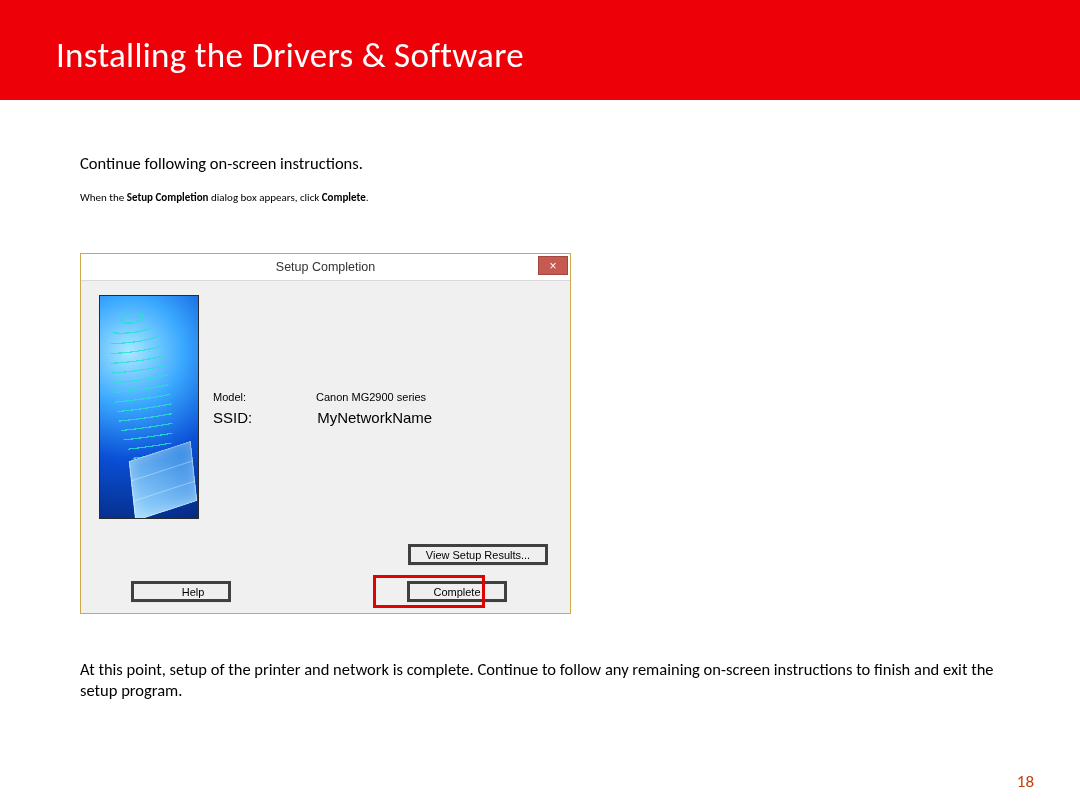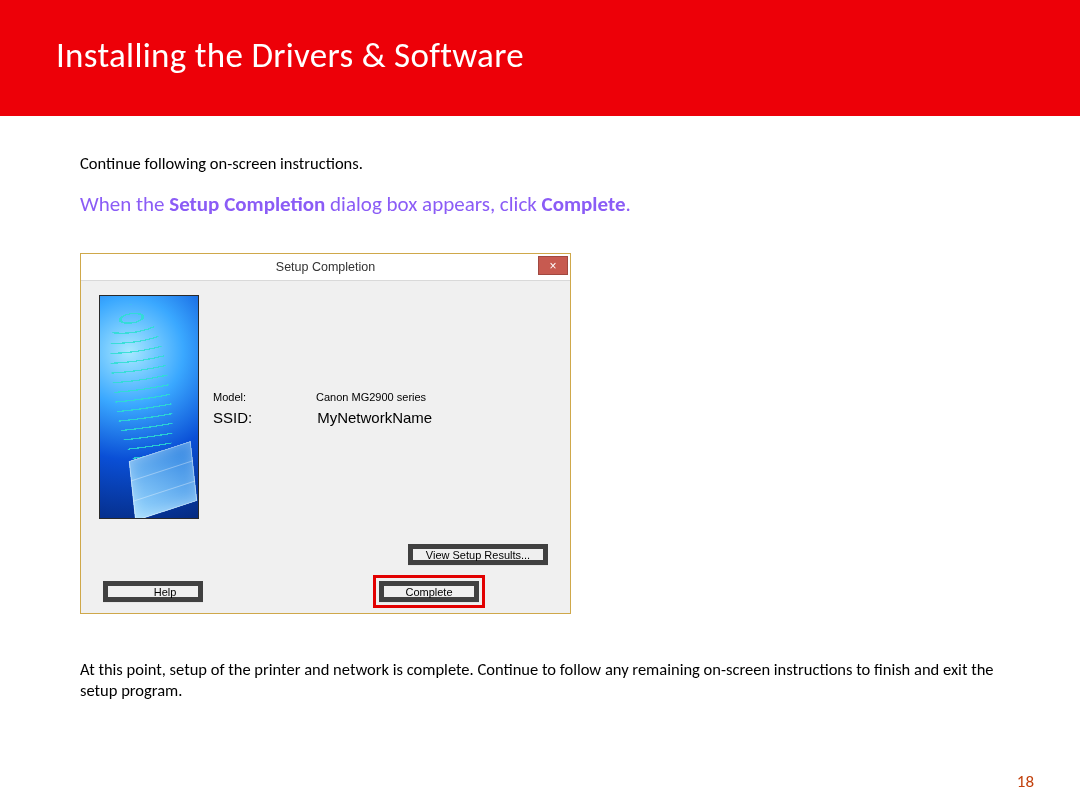--- a/index.html
+++ b/index.html
@@ -10,21 +10,21 @@
     height: 810px;
     font-family: Calibri, Arial, sans-serif;
     background: #ffffff;
     position: relative;
     overflow: hidden;
   }
   .header-band {
     position: absolute;
     left: 0; top: 0;
     width: 1080px;
-    height: 116px;
+    height: 100px;
     background: #ed0008;
   }
   .header-title {
     position: absolute;
     left: 56px;
     top: 34px;
     color: #ffffff;
     font-size: 35px;
     letter-spacing: 0.3px;
     font-weight: 400;
@@ -33,22 +33,22 @@
     position: absolute;
     left: 80px;
     top: 153px;
     font-size: 16.5px;
     color: #000;
   }
   .body-text-2 {
     position: absolute;
     left: 80px;
     top: 191px;
-    font-size: 21px;
-    color: #8b5cf6;
+    font-size: 11px;
+    color: #000000;
   }
   .body-text-2 .b { font-weight: 700; }
   .body-text-3 {
     position: absolute;
     left: 80px;
     top: 659px;
     width: 920px;
     font-size: 16.5px;
     color: #000;
     line-height: 1.25;
@@ -156,27 +156,28 @@
   }
   .kv-row1 { position: absolute; left: 132px; top: 110px; font-size: 11px; color:#000; }
   .kv-row1 .k { display:inline-block; width: 100px; }
   .kv-row2 { position: absolute; left: 132px; top: 128px; font-size: 15px; color:#000; }
   .kv-row2 .k { display:inline-block; width: 100px; }
 
   .btn {
     position: absolute;
     height: 21px;
     background: #efefef;
-    border: 5px solid #404040;
+    border: 3px solid #404040;
     font-size: 11px;
     font-family: "Segoe UI", Tahoma, Arial, sans-serif;
     display: flex;
     align-items: center;
     justify-content: center;
     box-shadow: 0 1px 0 rgba(0,0,0,0.04);
+    margin-left: 28px;
   }
   .btn-view { right: 22px; top: 263px; width: 140px; }
   .btn-help { left: 22px;  top: 300px; width: 100px; padding-left: 24px; }
   .btn-complete { left: 298px; top: 300px; width: 100px; }
   .complete-highlight {
     position: absolute;
     left: 292px; top: 294px;
     width: 112px; height: 33px;
     border: 3px solid #e20000;
     pointer-events: none;

